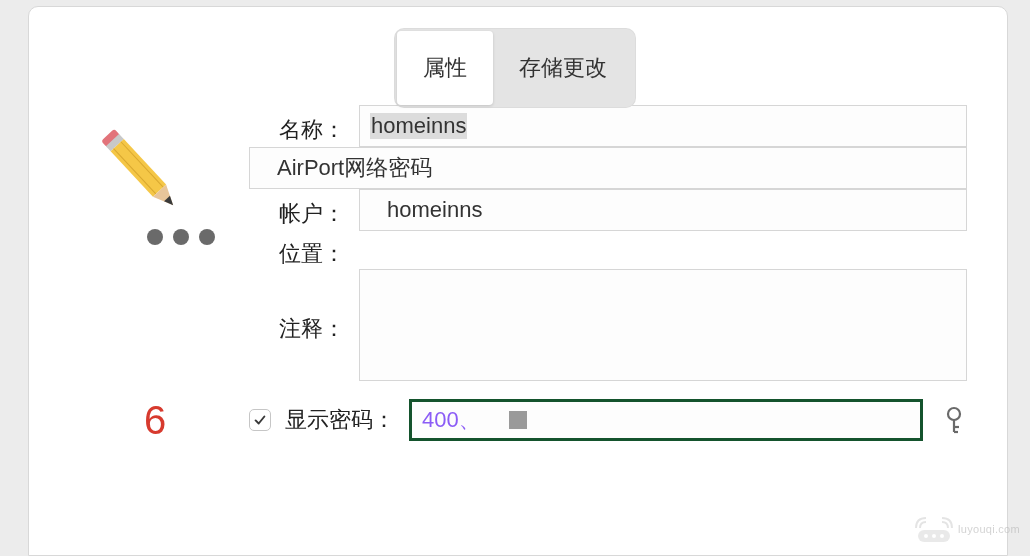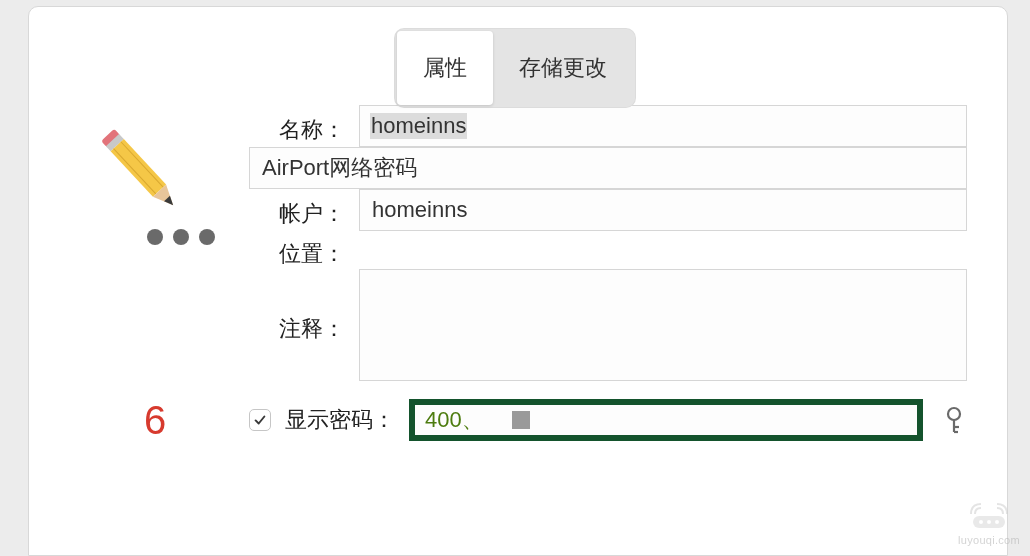--- a/index.html
+++ b/index.html
@@ -100,21 +100,21 @@
       color: #222;
       padding-right: 14px;
       padding-top: 8px;
       flex-shrink: 0;
     }
     .form-input {
       flex: 1;
       height: 42px;
       border: 1px solid #d6d6d6;
       border-radius: 0;
-      padding: 0 12px;
+      padding: 0 27px;
       font-size: 22px;
       color: #333;
       background: #fdfdfd;
       outline: none;
       font-family: inherit;
     }
     .name-input-wrap {
       flex: 1;
       height: 42px;
       border: 1px solid #d6d6d6;
@@ -176,27 +176,27 @@
     .password-label {
       font-size: 22px;
       color: #222;
       margin-right: 14px;
       white-space: nowrap;
       text-align: right;
     }
     .password-input {
       flex: 1;
       height: 42px;
-      border: 6px solid #14532d;
+      border: 3px solid #14532d;
       background: #fdfdfd;
       display: flex;
       align-items: center;
       padding: 0 10px;
       font-size: 22px;
-      color: #4d7c0f;
+      color: #8b5cf6;
     }
     .blur-block {
       display: inline-block;
       width: 18px;
       height: 18px;
       background: #9a9a9a;
       margin-left: 28px;
       vertical-align: middle;
     }
     .key-icon {
@@ -216,21 +216,20 @@
       border-radius: 8px;
       cursor: pointer;
       box-shadow: 0 1px 2px rgba(0,0,0,0.06);
     }
     .watermark {
       position: absolute;
       bottom: 10px;
       right: 10px;
       opacity: 0.55;
       display: flex;
-      flex-direction: column;
       align-items: center;
       z-index: 20;
     }
     .watermark-text {
       font-size: 11px;
       color: #b0b0b0;
       margin-top: 2px;
       letter-spacing: 0.3px;
     }
   </style>

